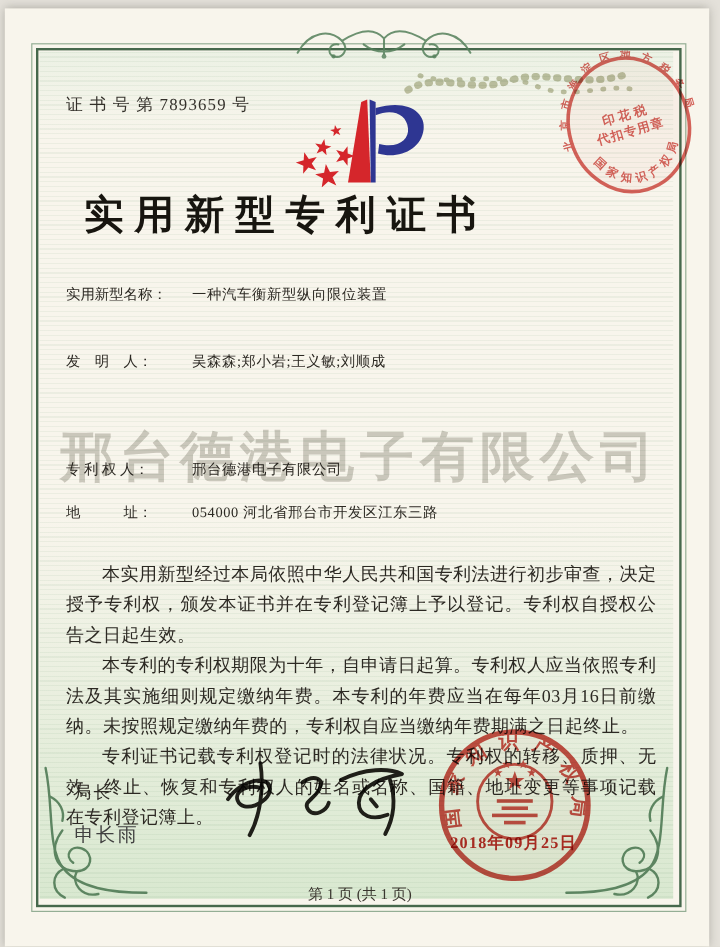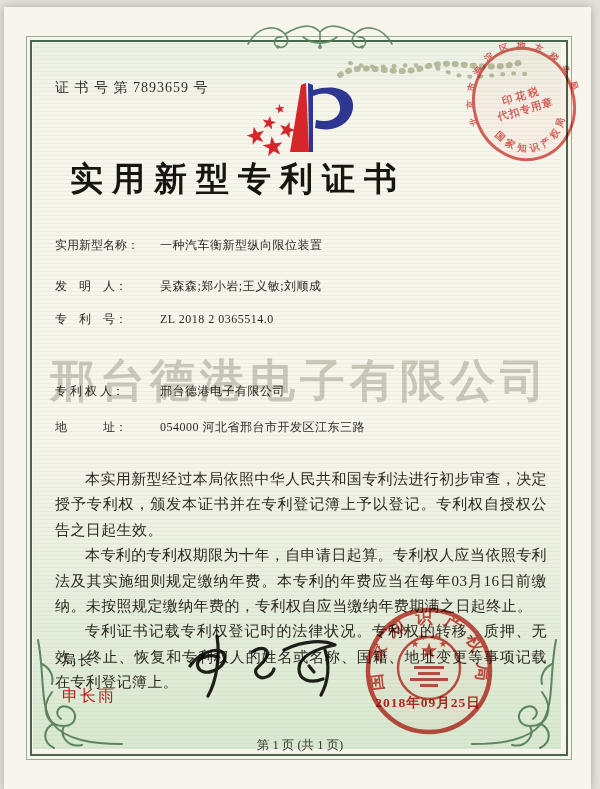--- a/index.html
+++ b/index.html
@@ -13,21 +13,21 @@
   .abs{position:absolute;}
   .cert-no{left:55px;top:79px;font-size:14px;color:#33302a;letter-spacing:1px;}
   .title{left:0;top:157px;width:476px;text-align:center;font-size:33px;font-weight:bold;color:#17150f;letter-spacing:9px;}
   .row{left:55px;width:500px;font-size:12px;color:#2c2923;white-space:nowrap;}
   .lab{display:inline-block;min-width:105px;}
   .val{letter-spacing:.5px;}
   .grant-right{position:absolute;left:275px;top:0;}
   .paras{left:55px;top:467px;width:492px;color:#2c2923;}
   .paras p{margin:0;font-size:15px;line-height:25.4px;text-indent:2em;text-align:justify;letter-spacing:.4px;}
   .officer-title{left:62px;top:652px;font-size:14px;color:#2c2923;letter-spacing:2px;font-family:Liberation Mono, monospace;}
-  .officer-name{left:62px;top:686px;font-size:16px;color:#b91c1c;letter-spacing:2px;}
+  .officer-name{left:62px;top:686px;font-size:16px;color:#404040;letter-spacing:2px;}
   .footer{left:0;top:737px;width:600px;text-align:center;font-size:12.5px;color:#3a362f;}
   .watermark{left:30px;top:351px;width:540px;text-align:center;font-size:45px;font-weight:bold;
      color:#8f8b80;opacity:.42;letter-spacing:5px;white-space:nowrap;pointer-events:none;}
   .seal-date{left:356px;top:694px;width:144px;text-align:center;font-size:13.5px;font-weight:bold;
      color:#c23028;letter-spacing:1px;mix-blend-mode:multiply;}
   svg{display:block;}
   .blend{mix-blend-mode:multiply;}
 </style>
 </head>
 <body>
@@ -96,25 +96,22 @@
     <polygon points="59,3 64,1 67,70 48,70" fill="#d5262b"></polygon>
     <polygon points="66,1 71,3 71,70 67,70" fill="#2e3692"></polygon>
     <path d="M71,8 C98,0 113,12 111,26 C109,43 90,51 73,46 L74,38 C90,42 99,34 98,25 C97,13 85,8 71,14 Z" fill="#2e3692"></path>
   </svg>
 
   <div class="abs title">实用新型专利证书</div>
 
   <div class="abs row" style="top:237px">
     <span class="lab">实用新型名称：</span><span class="val">一种汽车衡新型纵向限位装置</span>
   </div>
-  <div class="abs row" style="top:278px">
+  <div class="abs row" style="top:293px">
     <span class="lab">发　明　人：</span><span class="val">吴森森;郑小岩;王义敏;刘顺成</span>
-  </div>
-  <div class="abs row" style="top:311px">
-    <span class="lab">专　利　号：</span><span class="val">ZL 2018 2 0365514.0</span>
   </div>
   <div class="abs row" style="top:383px">
     <span class="lab">专 利 权 人：</span><span class="val">邢台德港电子有限公司</span>
   </div>
   <div class="abs row" style="top:419px">
     <span class="lab">地　　　址：</span><span class="val">054000 河北省邢台市开发区江东三路</span>
   </div>
 
 
   <div class="abs paras">

